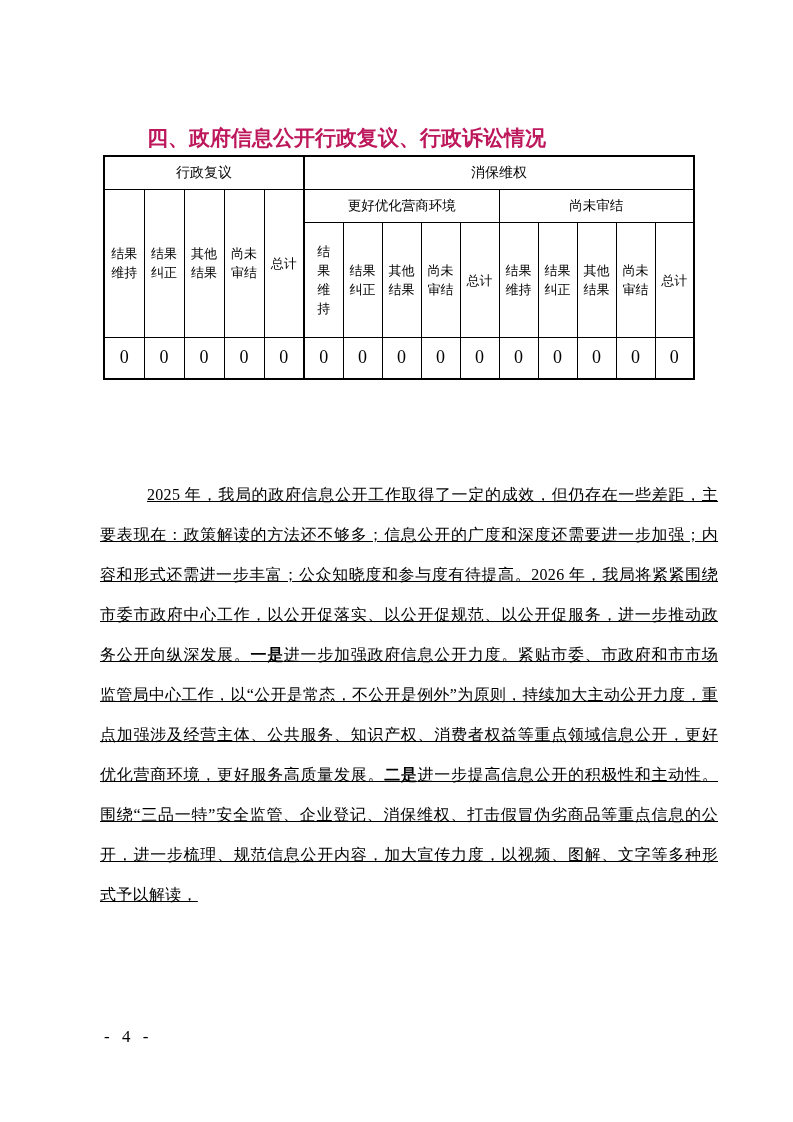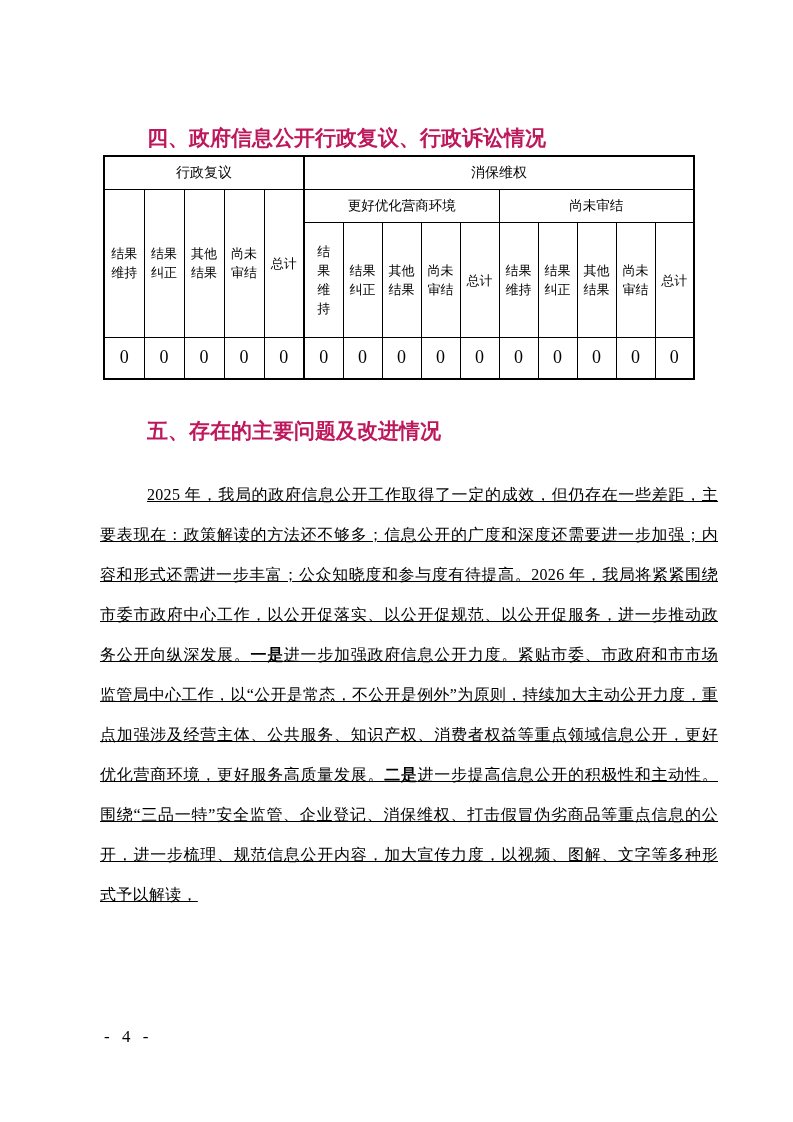--- a/index.html
+++ b/index.html
@@ -168,21 +168,20 @@
         <td class="val-cell">0</td>
         <td class="val-cell">0</td>
         <td class="val-cell">0</td>
         <td class="val-cell">0</td>
         <td class="val-cell">0</td>
         <td class="val-cell">0</td>
       </tr>
     </tbody>
   </table>
 
-  <div class="sec-heading heading-five">五、存在的主要问题及改进情况</div>
 
   <div class="body-para">
     <span>2025 年，我局的政府信息公开工作取得了一定的成效，但仍存在一些差距，主要表现在：政策解读的方法还不够多；信息公开的广度和深度还需要进一步加强；内容和形式还需进一步丰富；公众知晓度和参与度有待提高。2026 年，我局将紧紧围绕市委市政府中心工作，以公开促落实、以公开促规范、以公开促服务，进一步推动政务公开向纵深发展。</span><span class="bold-seg">一是</span><span>进一步加强政府信息公开力度。紧贴市委、市政府和市市场监管局中心工作，以“公开是常态，不公开是例外”为原则，持续加大主动公开力度，重点加强涉及经营主体、公共服务、知识产权、消费者权益等重点领域信息公开，更好优化营商环境，更好服务高质量发展。</span><span class="bold-seg">二是</span><span>进一步提高信息公开的积极性和主动性。围绕“三品一特”安全监管、企业登记、消保维权、打击假冒伪劣商品等重点信息的公开，进一步梳理、规范信息公开内容，加大宣传力度，以视频、图解、文字等多种形式予以解读，</span>
   </div>
 
   <div class="page-number">- 4 -</div>
 
 </div>
 
 </body></html>

